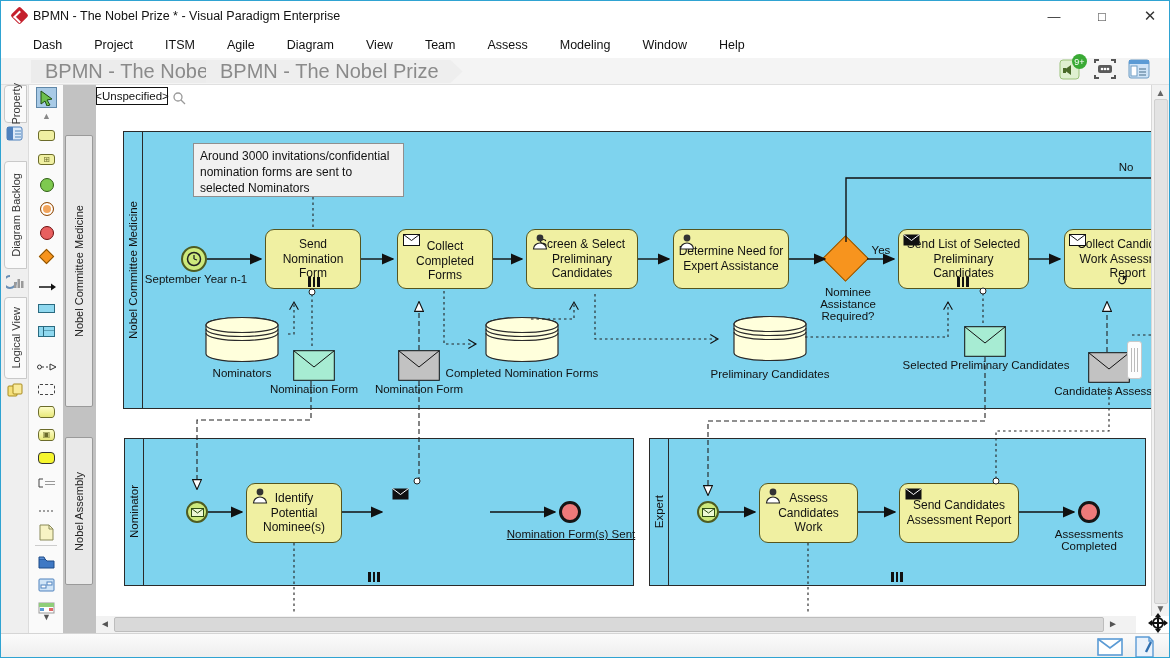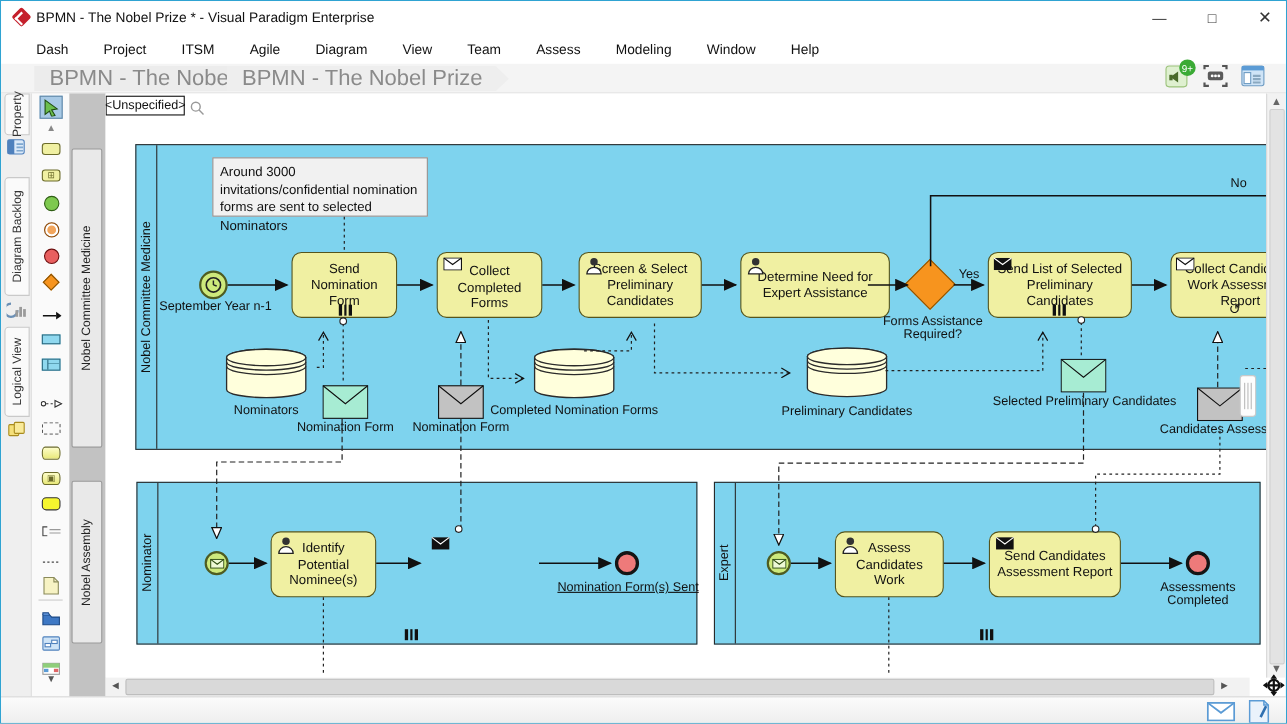--- a/index.html
+++ b/index.html
@@ -287,21 +287,21 @@
       <div class="poolband">
           <span class="vtext">Nominator</span>
         </div>
     </div>
     <div class="pool" style="left:553px;top:353px;width:497px;height:148px;">
       <div class="poolband">
           <span class="vtext">Expert</span>
         </div>
     </div>
 
-    <div class="note" style="left:97px;top:58px;width:196px;height:54px;">Around 3000 invitations/confidential nomination forms are sent to selected Nominators</div>
+    <div class="note" style="left:97px;top:58px;width:211px;height:54px;">Around 3000 invitations/confidential nomination forms are sent to selected Nominators</div>
 
     <div class="event ev-start" style="left:85px;top:161px;width:26px;height:26px;display:flex;align-items:center;justify-content:center;">
       <svg width="16" height="16">
           <circle cx="8" cy="8" r="6.5" fill="none" stroke="#222" stroke-width="1.5"></circle>
           <line x1="8" y1="8" x2="8" y2="4" stroke="#222" stroke-width="1.3"></line>
           <line x1="8" y1="8" x2="11" y2="9" stroke="#222" stroke-width="1.3"></line>
         </svg>
     </div>
     <div class="dlabel" style="left:45px;top:188px;width:110px;">September Year n-1</div>
 
@@ -317,28 +317,28 @@
         <rect x="0.5" y="0.5" width="16" height="11" fill="#fff" stroke="#111"></rect>
         <path d="M0.5,0.5 L8.5,6.5 L16.5,0.5" fill="none" stroke="#111"></path>
       </svg>
 
     <div class="task" style="left:430px;top:144px;width:112px;height:60px;">Screen &amp; Select Preliminary Candidates</div>
     <svg style="position:absolute;left:435px;top:148px;" width="18" height="17">
         <circle cx="9" cy="5" r="3.4" fill="#333"></circle>
         <path d="M2.5,16 a6.5,6 0 0,1 13,0 z" fill="#fff" stroke="#222" stroke-width="1.2"></path>
       </svg>
 
-    <div class="task" style="left:577px;top:144px;width:136px;height:60px;">Determine Need for Expert Assistance</div>
+    <div class="task" style="left:577px;top:144px;width:116px;height:60px;">Determine Need for Expert Assistance</div>
     <svg style="position:absolute;left:582px;top:148px;" width="18" height="17">
         <circle cx="9" cy="5" r="3.4" fill="#333"></circle>
         <path d="M2.5,16 a6.5,6 0 0,1 13,0 z" fill="#fff" stroke="#222" stroke-width="1.2"></path>
       </svg>
 
     <div class="gateway" style="left:733px;top:157px;"></div>
-    <div class="dlabel" style="left:702px;top:201px;width:100px;">Forms Assistance Required?</div>
+    <div class="dlabel" style="left:702px;top:201px;width:100px;">Nominee Assistance Required?</div>
     <div class="dlabel" style="left:770px;top:159px;width:30px;">Yes</div>
     <div class="dlabel" style="left:1015px;top:76px;width:30px;">No</div>
 
     <div class="task" style="left:802px;top:144px;width:131px;height:60px;">Send List of Selected Preliminary Candidates</div>
     <svg style="position:absolute;left:807px;top:149px;" width="17" height="12">
         <rect x="0.5" y="0.5" width="16" height="11" fill="#111"></rect>
         <path d="M0.5,0.5 L8.5,6.5 L16.5,0.5" fill="none" stroke="#fff"></path>
       </svg>
     <div class="mi-bars" style="left:861px;top:192px;">
         <i></i>

